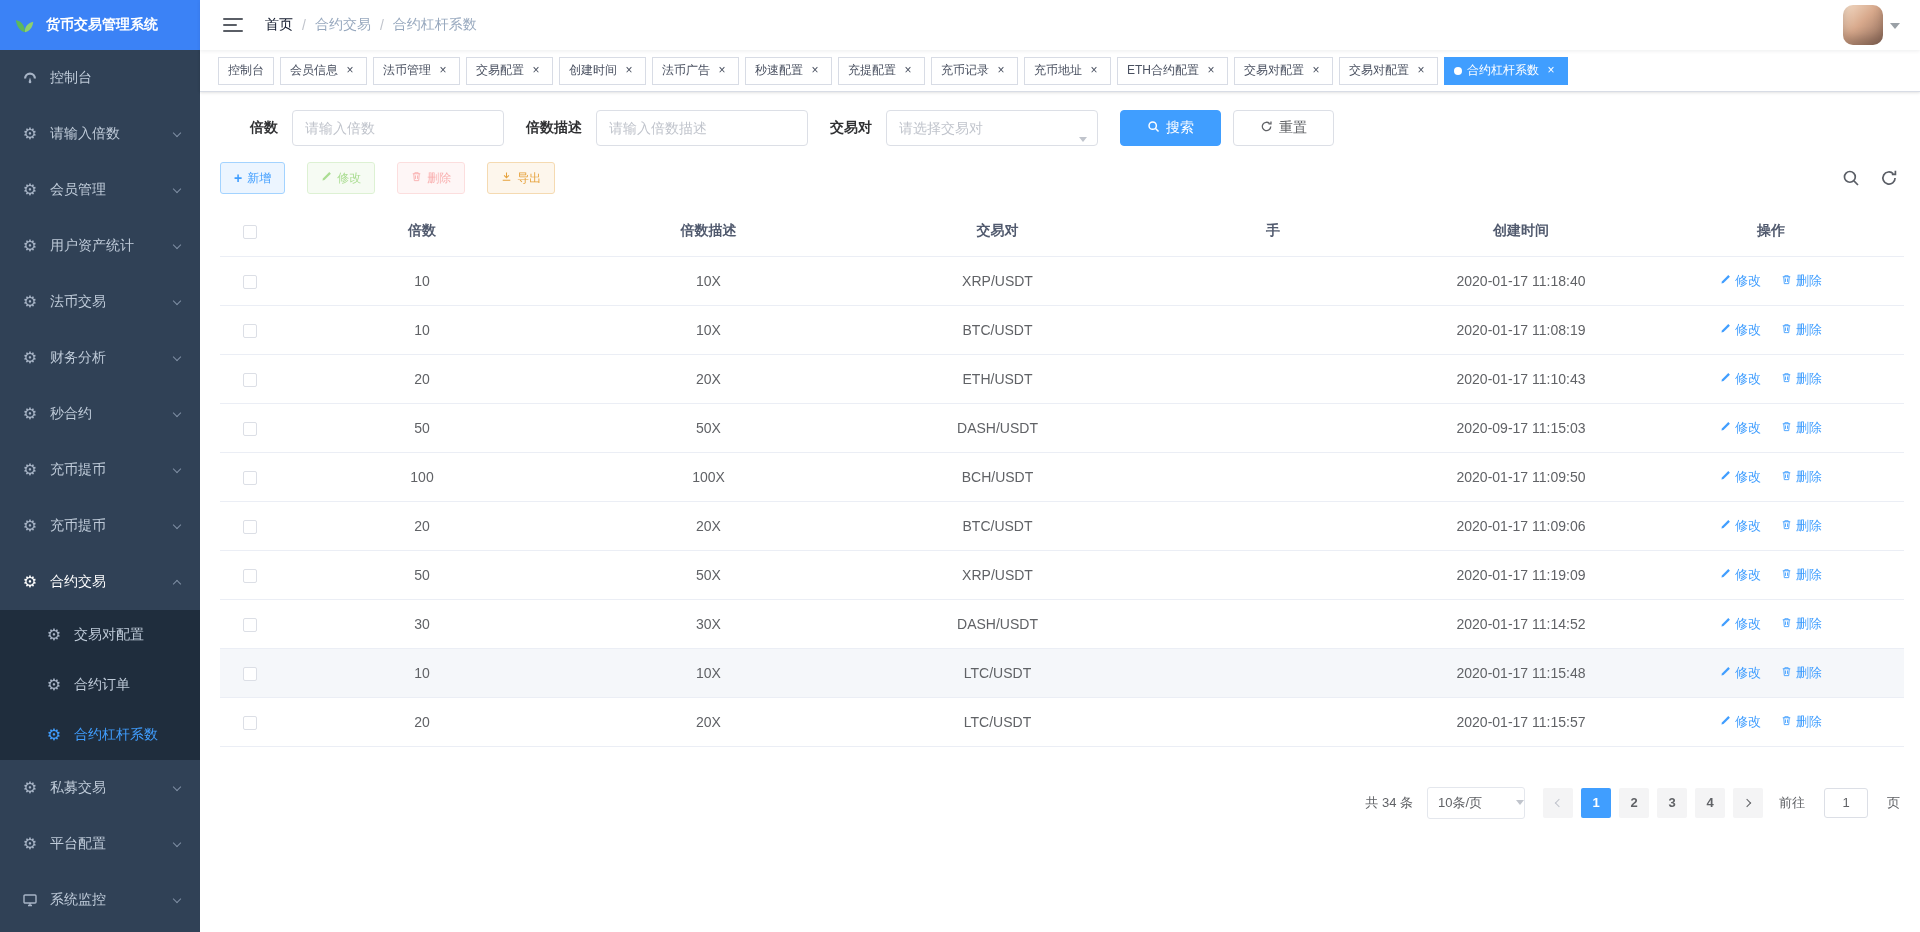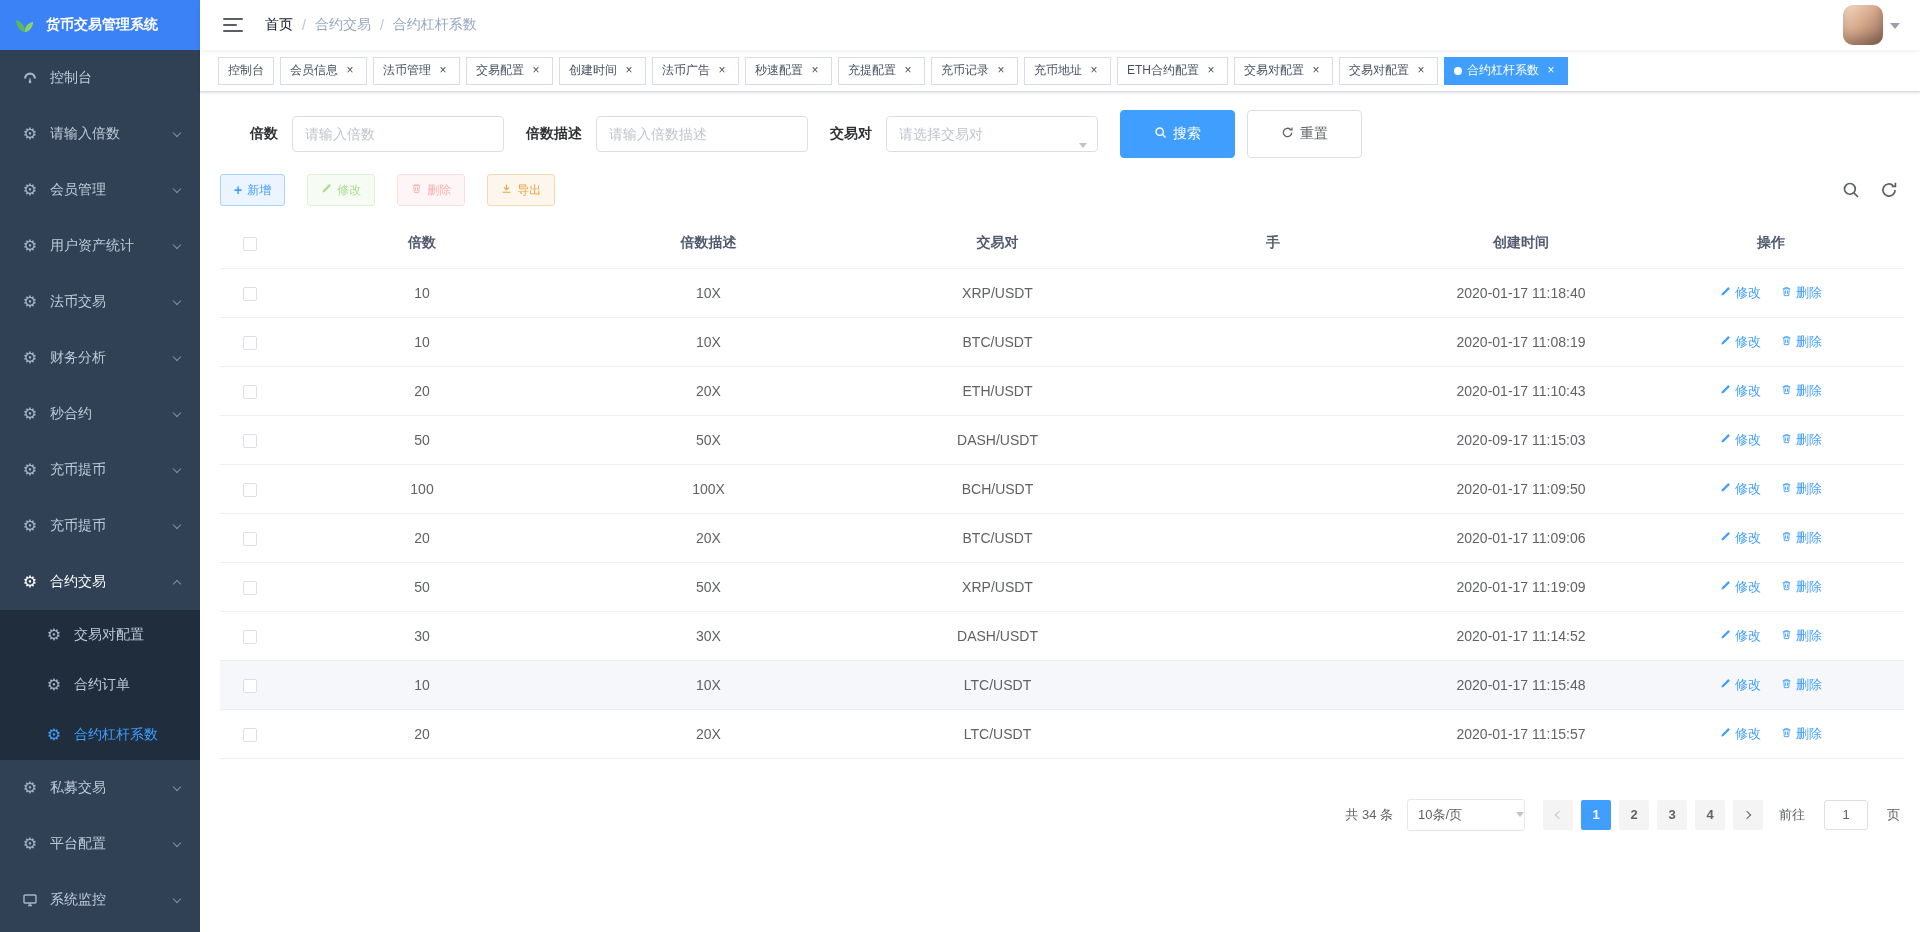--- a/index.html
+++ b/index.html
@@ -50,21 +50,21 @@
 
   
   .content{flex:1;padding:18px 20px 0 20px;overflow:hidden}
   .filter-row{display:flex;align-items:center;margin-bottom:16px;padding-left:30px}
   .f-label{font-weight:bold;color:#303133;margin-right:14px;font-size:14px}
   .f-group{display:flex;align-items:center;margin-right:22px}
   .f-input{width:212px;height:36px;border:1px solid #dcdfe6;border-radius:4px;padding:0 12px;font-size:14px;color:#606266;outline:none;background:#fff}
   .f-input::placeholder{color:#c0c4cc}
   .select-wrap{position:relative;display:inline-flex;align-items:flex-end}
   .sel-caret{position:absolute;right:11px;width:0;height:0;border:4px solid transparent;border-top:5px solid #c0c4cc;margin-top:4px;pointer-events:none}
-  .btn{display:inline-flex;align-items:center;justify-content:center;gap:6px;border-radius:4px;cursor:pointer;border:1px solid #dcdfe6;background:#fff;color:#606266;font-size:14px;height:48px;padding:0 33px;white-space:nowrap}
+  .btn{display:inline-flex;align-items:center;justify-content:center;gap:6px;border-radius:4px;cursor:pointer;border:1px solid #dcdfe6;background:#fff;color:#606266;font-size:14px;height:36px;padding:0 26px;white-space:nowrap}
   .btn-primary{background:#409eff;border-color:#409eff;color:#fff}
   .btn + .btn{margin-left:12px}
 
   .toolbar-row{display:flex;align-items:center;gap:10px;margin-bottom:12px}
   .btn-sm{height:32px;padding:0 13px;font-size:12px;border-radius:3px;gap:5px}
   .btn-plain-primary{background:#ecf5ff;border-color:#a3d3ff;color:#409eff}
   .btn-plain-success{background:#f0f9eb;border-color:#c2e7b0;color:#67c23a;opacity:.55;cursor:not-allowed}
   .btn-plain-danger{background:#fef0f0;border-color:#fbc4c4;color:#f56c6c;opacity:.55;cursor:not-allowed}
   .btn-plain-warning{background:#fdf6ec;border-color:#f5dab1;color:#e6a23c}
   .i-plus{font-size:14px;line-height:12px;font-weight:bold}
@@ -75,21 +75,21 @@
   table.data{width:100%;border-collapse:collapse;table-layout:fixed;font-size:14px}
   .data th{height:50px;font-weight:bold;color:#515a6e;border-bottom:1px solid #ebeef5;text-align:center;font-size:14px}
   .data td{height:49px;border-bottom:1px solid #ebeef5;text-align:center;color:#606266}
   tr.hovered td{background:#f5f7fa}
   .checkbox{display:inline-block;width:14px;height:14px;border:1px solid #dcdfe6;border-radius:2px;background:#fff;vertical-align:middle;cursor:pointer}
   .op-link{color:#409eff;cursor:pointer;display:inline-flex;align-items:center;gap:4px;margin:0 8px;font-size:13px;text-decoration:none}
 
   
   .pagination{display:flex;align-items:center;justify-content:flex-end;margin-top:40px;font-size:13px;color:#606266}
   .pg-total{margin-right:14px}
-  .pg-size{width:118px;height:32px;border:1px solid #e4e7ed;border-radius:3px;display:flex;align-items:center;justify-content:space-between;padding:0 0 0 10px;background:#fff;cursor:pointer;margin-right:14px;color:#606266}
+  .pg-size{width:98px;height:32px;border:1px solid #e4e7ed;border-radius:3px;display:flex;align-items:center;justify-content:space-between;padding:0 0 0 10px;background:#fff;cursor:pointer;margin-right:14px;color:#606266}
   .pg-caret{width:0;height:0;border:4px solid transparent;border-top:5px solid #c0c4cc;margin-top:4px}
   .pg-btn{min-width:30px;height:30px;background:#f4f4f5;border-radius:2px;display:inline-flex;align-items:center;justify-content:center;cursor:pointer;color:#606266;font-weight:bold;margin:0 4px}
   .pg-btn.active{background:#409eff;color:#fff}
   .pg-btn.disabled{color:#c0c4cc;cursor:not-allowed}
   .pg-goto{display:flex;align-items:center;gap:19px;margin-left:12px}
   .pg-input{width:44px;height:30px;border:1px solid #dcdfe6;border-radius:3px;text-align:center;font-size:13px;color:#606266;outline:none}
 </style>
 </head>
 <body>
 

